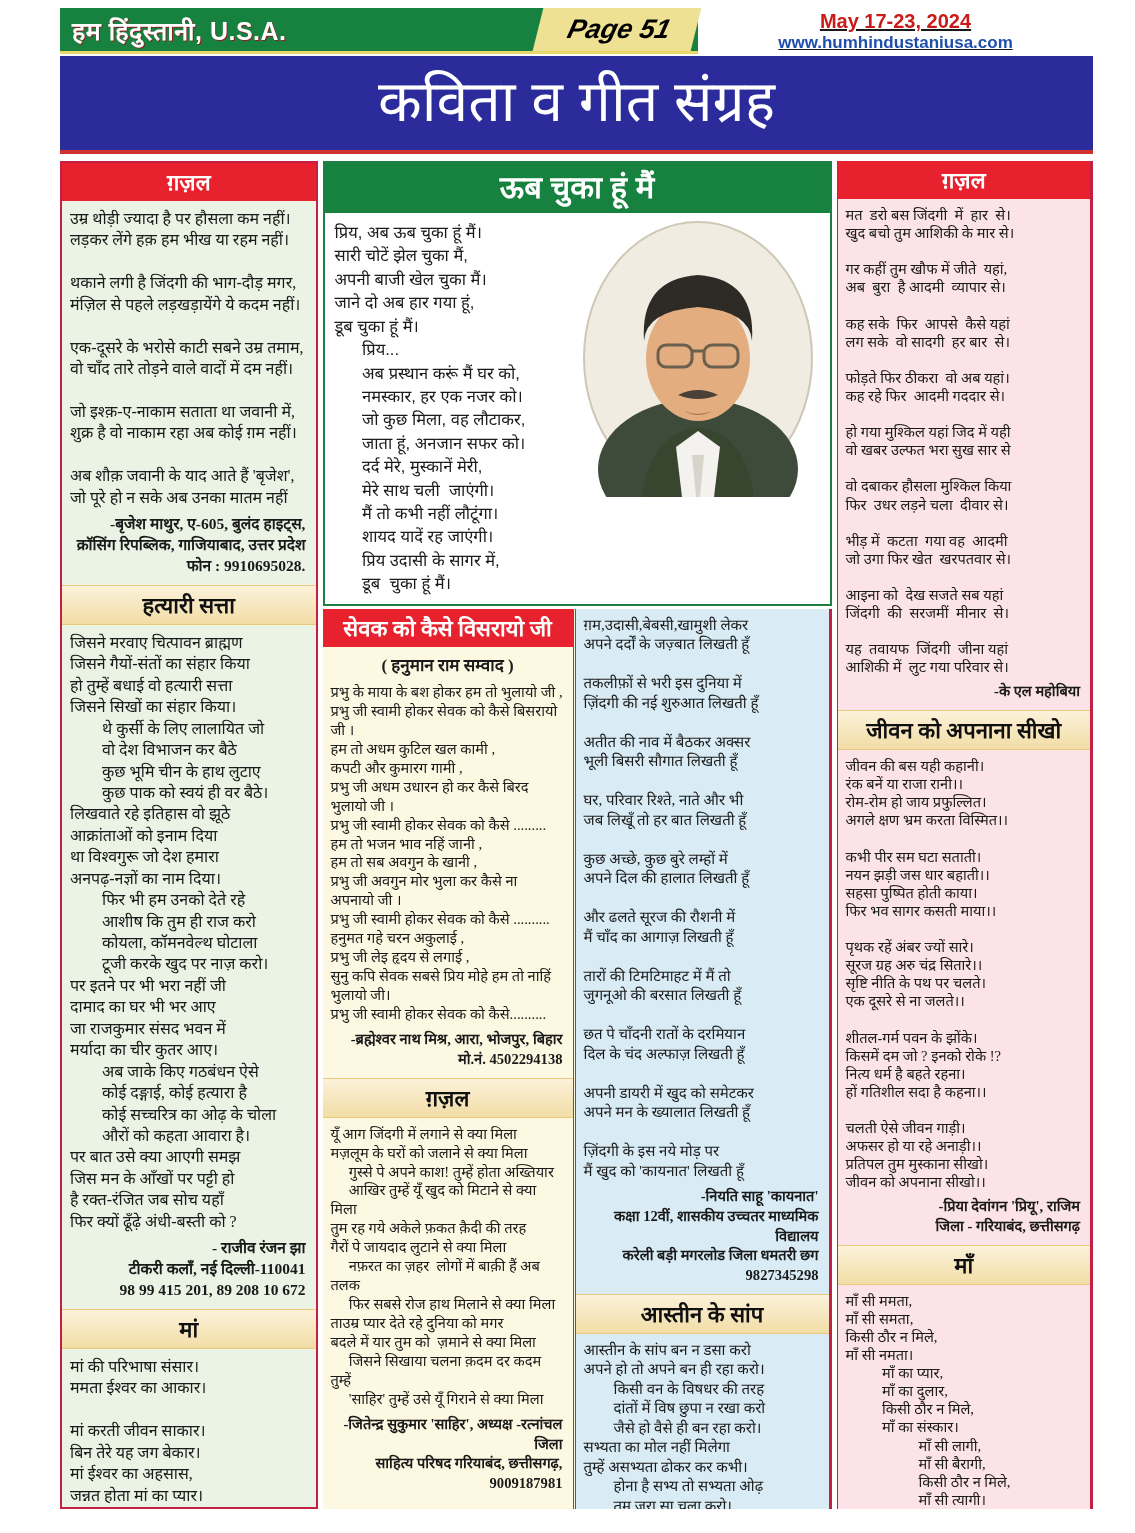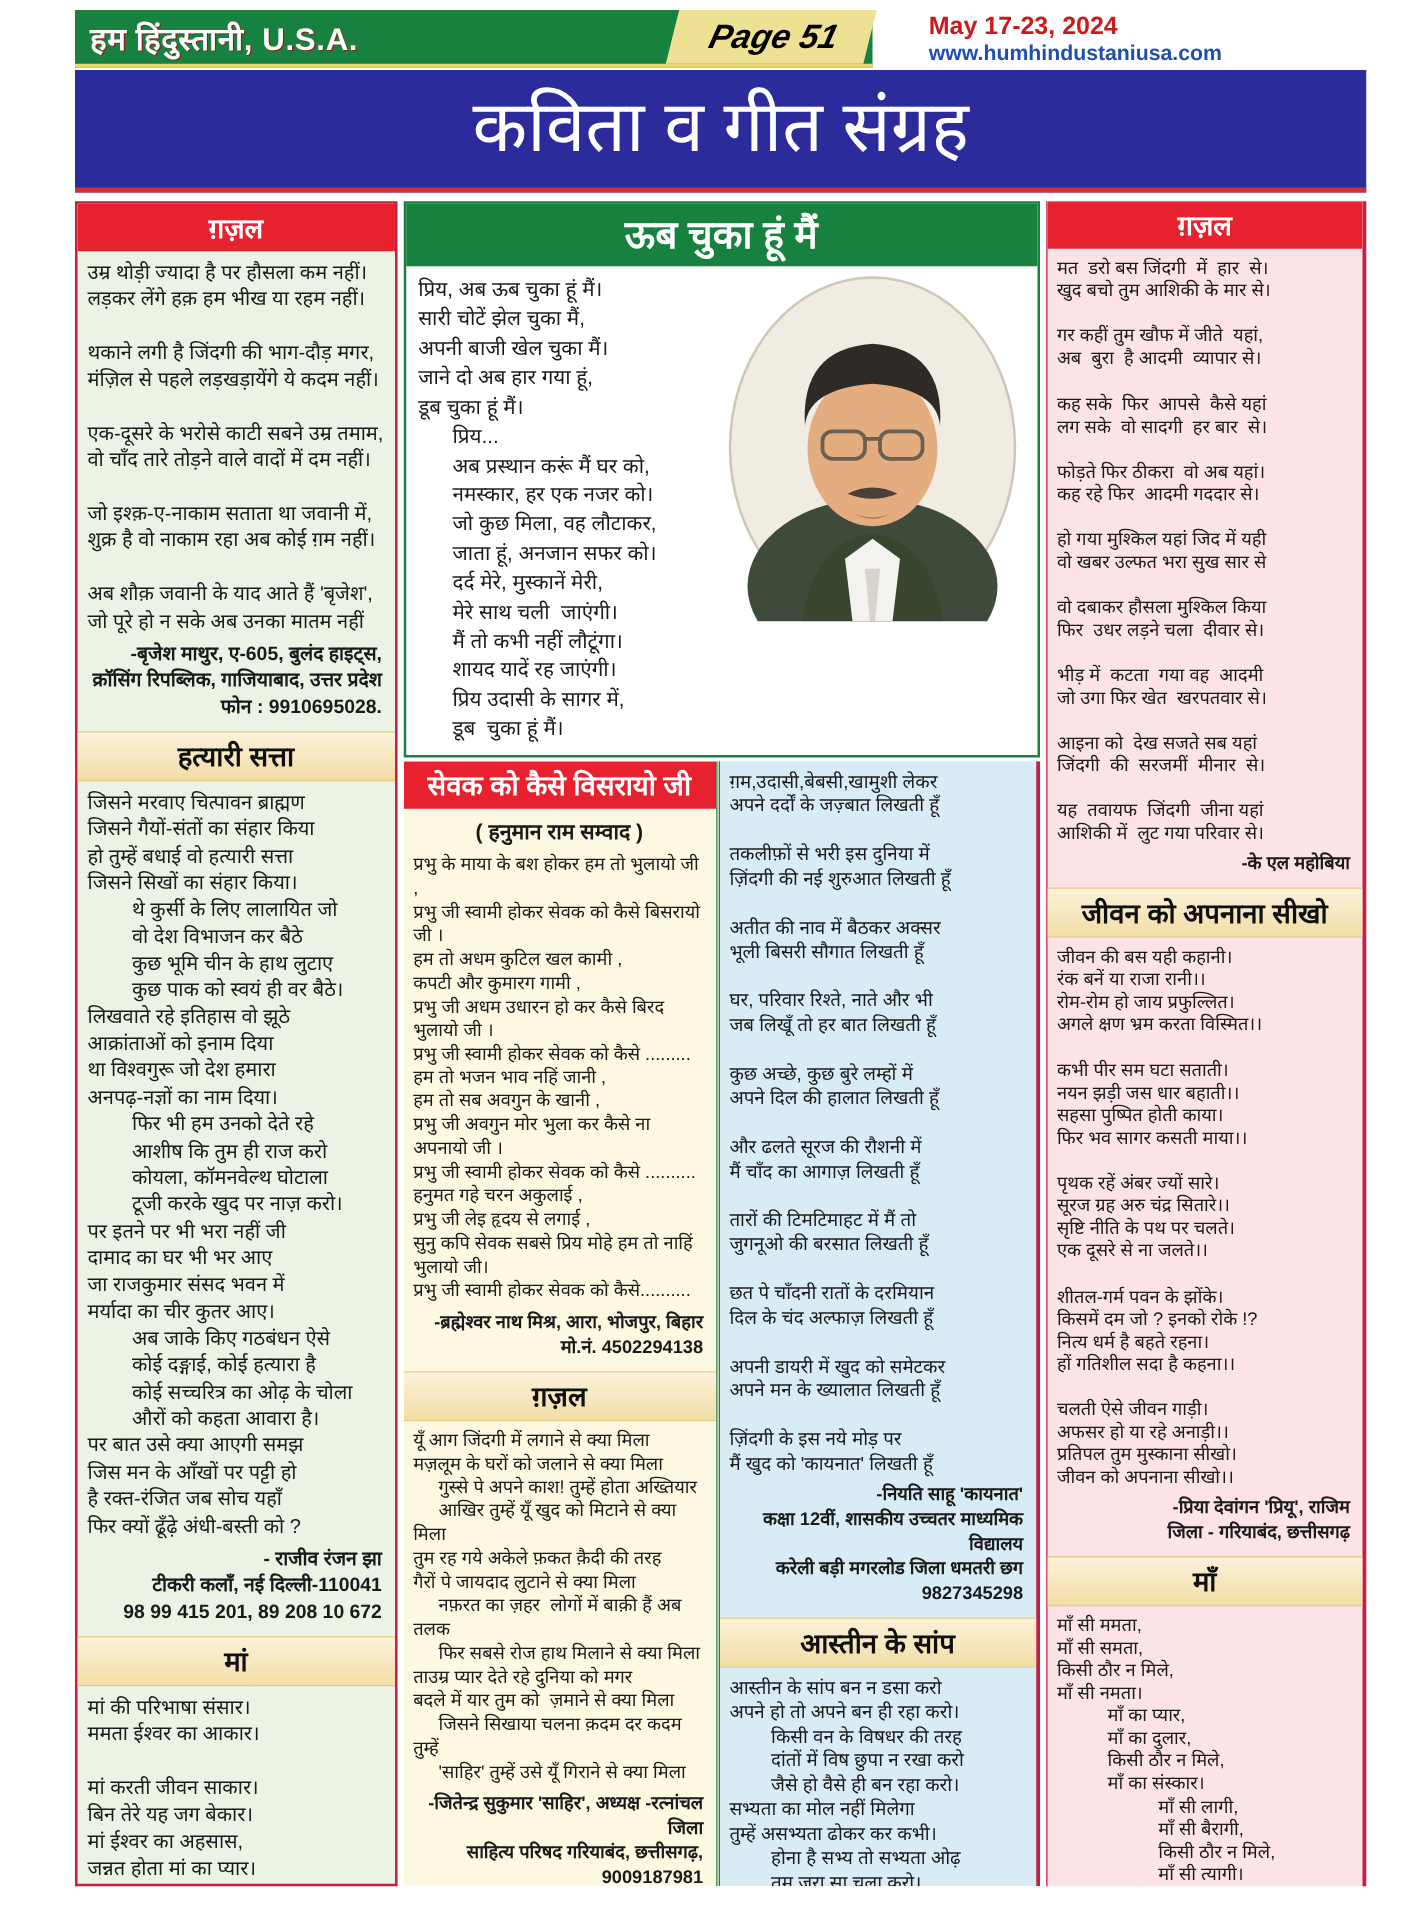--- a/index.html
+++ b/index.html
@@ -3,47 +3,47 @@
 <meta charset="utf-8">
 <style>
   * { box-sizing: border-box; margin: 0; padding: 0; }
   body {
     width: 1135px; height: 1533px; background: #ffffff; overflow: hidden;
     font-family: "Liberation Sans", "DejaVu Sans", sans-serif; color: #1a1a1a;
   }
   .page { width: 1135px; height: 1533px; padding: 8px 42px 10px 60px; }
 
   
-  .masthead { display: flex; align-items: stretch; height: 46px; gap: 45px; }
+  .masthead { display: flex; align-items: stretch; height: 46px; }
   .brand-bar {
     width: 638px; background: #17813f; display: flex; align-items: center;
     justify-content: space-between; padding-left: 12px;
     border-bottom: 3px solid #e8d96d;
   }
   .brand { color: #ffffff; font-weight: bold; font-size: 25px; letter-spacing: .5px;
            text-shadow: 1px 1px 0 #8c1f1f; }
   .page-chip {
     background: #efe193; color: #000; font-weight: bold; font-style: italic;
     font-size: 27px; padding: 5px 26px 5px 30px; align-self: stretch;
     display: flex; align-items: center; transform: skewX(-14deg); margin-right: 2px;
   }
-  .mast-right { flex: 1; text-align: left; padding-top: 2px; }
+  .mast-right { flex: 1; text-align: center; padding-top: 2px; text-decoration: underline; }
   .mast-date { color: #cb1a1a; font-weight: bold; font-size: 20px; }
   .mast-site { color: #1f4fae; font-weight: bold; font-size: 17px; display: block; text-decoration: none; }
 
   
   .banner {
     margin-top: 2px; background: #2b2b9c; color: #fff; text-align: center;
     font-size: 57px; font-weight: normal; padding: 4px 0 12px;
     border-bottom: 4px solid #d03131;
   }
 
   
   .content { display: flex; margin-top: 7px; gap: 5px; height: 1348px; }
-  .col { overflow: hidden; height: 100%; }
+  .col { overflow: hidden; height: 100%; font-family: Liberation Serif, serif; }
   .col1 { width: 259px; background: #eaf3e4; border: 2px solid #c22045; }
   .colmid { width: 509px; display: flex; flex-direction: column; }
   .col4 { width: 258px; background: #fbe3e8; border-right: 3px solid #c22045; border-left: 1px solid #c22045; }
 
   .mid-split { display: flex; flex: 1; overflow: hidden; }
   .col2 { width: 253px; background: #fdf8e1; border-right: 3px double #1c8045; }
   .col3 { width: 256px; background: #d9ecf6; border-right: 3px solid #c22045; }
 
   
   .hdr { text-align: center; font-weight: bold; font-size: 22px; padding: 3px 0 5px; }

